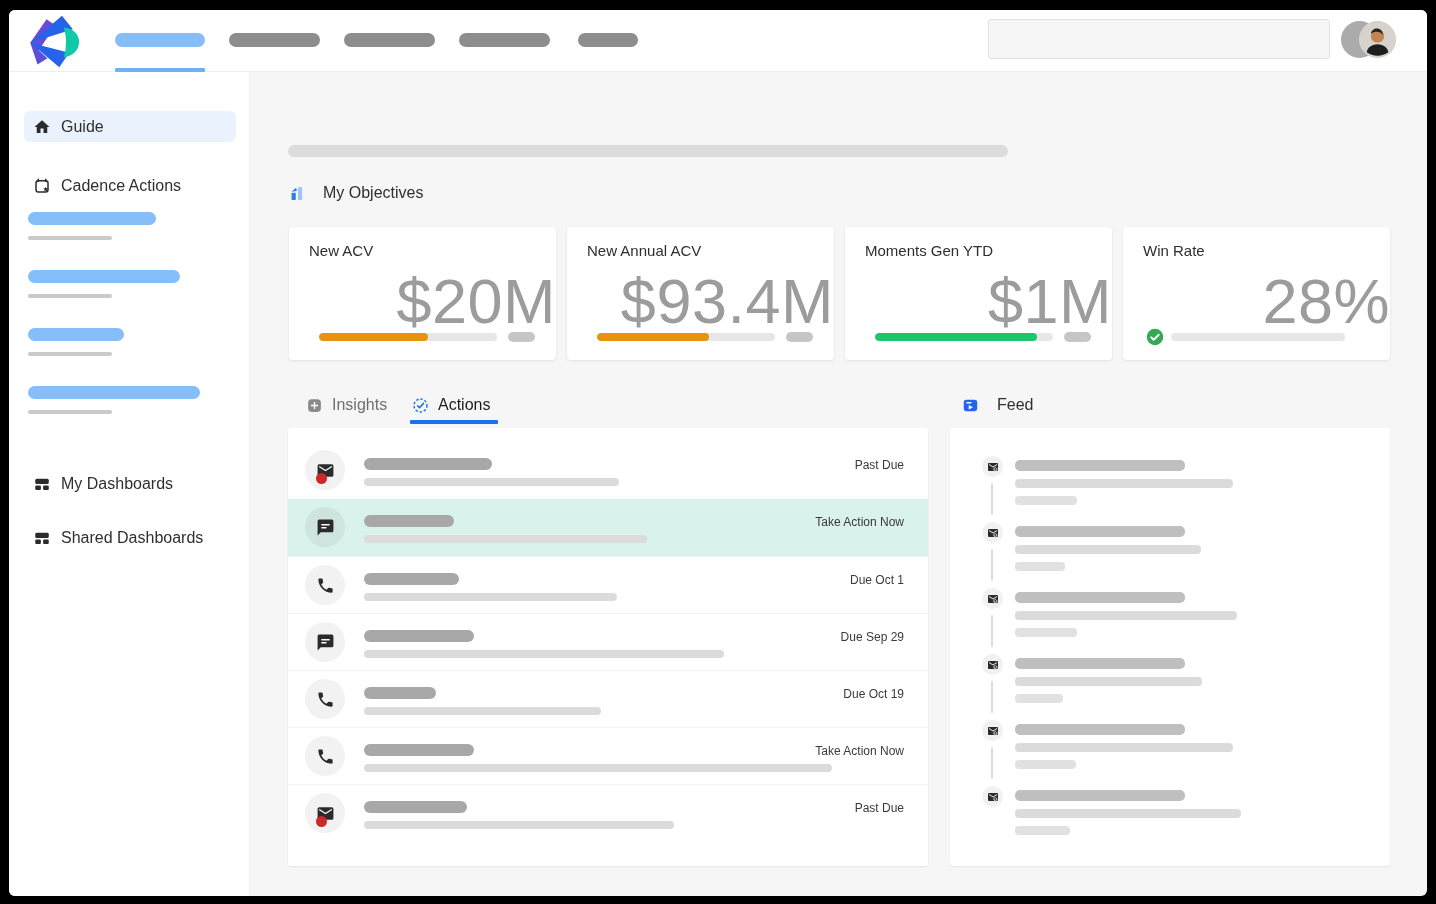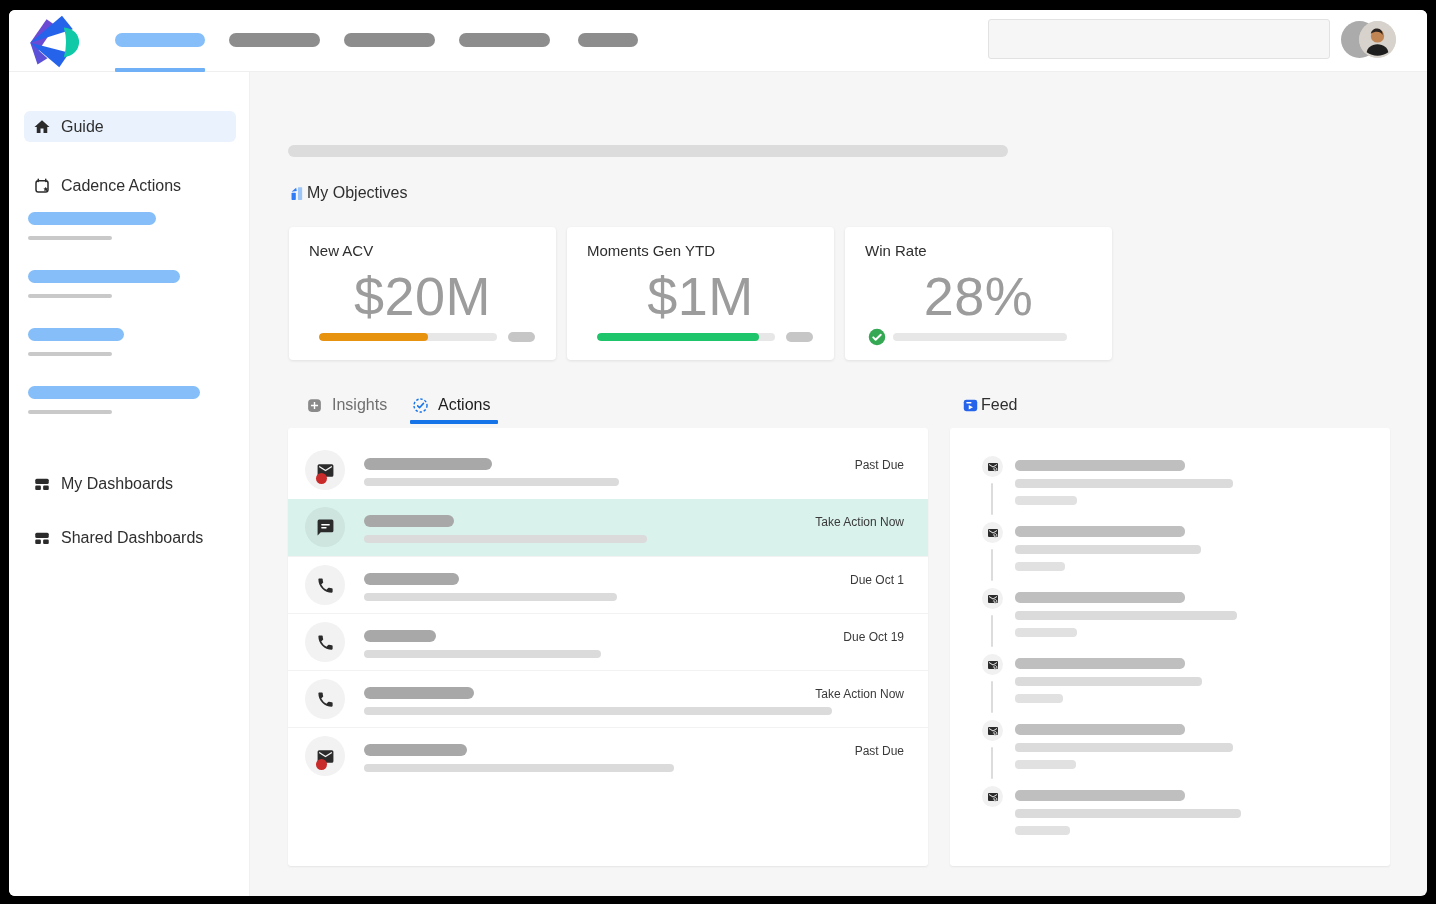--- a/index.html
+++ b/index.html
@@ -23,27 +23,27 @@
   .side-item { position:absolute; left:15px; width:212px; height:31px; display:flex; align-items:center; gap:10px; padding-left:9px; border-radius:6px; cursor:pointer; font-size:16px; color:#2F2F2F; }
   .side-item.active { background:#EAF2FD; }
   .side-item .icn { width:18px; height:18px; display:inline-flex; }
   .ph-pill { position:absolute; left:19px; height:13px; border-radius:7px; background:#85BEF8; cursor:pointer; }
   .ph-line { position:absolute; left:19px; height:4px; border-radius:2px; background:#C9C9C9; }
 
   
   .main { position:absolute; left:241px; top:62px; width:1177px; height:824px; }
   .greeting { position:absolute; left:38px; top:24px; font-size:26px; font-weight:500; color:#1767DB; letter-spacing:.2px; }
   .greet-bar { position:absolute; left:38px; top:73px; width:720px; height:12px; border-radius:6px; background:#DCDCDC; }
-  .sec-head { position:absolute; display:flex; align-items:center; gap:2px; font-size:16px; font-weight:500; color:#2F2F2F; }
+  .sec-head { position:absolute; display:flex; align-items:center; gap:18px; font-size:16px; font-weight:500; color:#2F2F2F; }
   .sec-head .icn { width:17px; height:17px; display:inline-flex; }
 
   .cards { position:absolute; left:39px; top:155px; display:flex; gap:11px; }
   .card { width:267px; height:133px; background:#fff; border-radius:4px; box-shadow:0 1px 3px rgba(0,0,0,.09); position:relative; cursor:pointer; }
   .card-label { position:absolute; left:20px; top:15px; font-size:15px; font-weight:500; color:#2E2E2E; }
-  .card-value { position:absolute; left:0; top:38px; width:100%; text-align:center; font-size:54px; color:#9C9C9C; letter-spacing:.5px; }
+  .card-value { position:absolute; left:0; top:38px; width:100%; text-align:right; font-size:63px; color:#9C9C9C; letter-spacing:.5px; }
   .card-progress { position:absolute; left:0; bottom:14px; width:100%; height:18px; }
   .track { position:absolute; top:5px; height:8px; border-radius:4px; background:#E7E7E7; overflow:hidden; }
   .fill { height:100%; border-radius:4px; }
   .mini-pill { position:absolute; top:4px; width:27px; height:10px; border-radius:5px; background:#C6C6C6; }
   .check-icn { position:absolute; left:23px; top:0; width:18px; height:18px; }
 
   .tabs { position:absolute; left:0; top:324px; width:700px; height:30px; }
   .tab { position:absolute; display:flex; align-items:center; gap:9px; font-size:16px; cursor:pointer; }
   .tab .icn { width:17px; height:17px; display:inline-flex; }
   .tab-insights { left:56px; color:#6F6F6F; }
@@ -177,20 +177,30 @@
           <div class="card-label">New ACV</div>
           <div class="card-value">$20M</div>
           <div class="card-progress">
             <div class="track" style="left: 30px; width: 178px;">
               <div class="fill" style="width: 61%; background: rgb(232, 147, 15);"></div>
             </div>
             <div class="mini-pill" style="left: 219px;"></div>
           </div>
         </div>
         <div class="card">
+          <div class="card-label">New Annual ACV</div>
+          <div class="card-value">$93.4M</div>
+          <div class="card-progress">
+            <div class="track" style="left: 30px; width: 178px;">
+              <div class="fill" style="width: 63%; background: rgb(232, 147, 15);"></div>
+            </div>
+            <div class="mini-pill" style="left: 219px;"></div>
+          </div>
+        </div>
+        <div class="card">
           <div class="card-label">Moments Gen YTD</div>
           <div class="card-value">$1M</div>
           <div class="card-progress">
             <div class="track" style="left: 30px; width: 178px;">
               <div class="fill" style="width: 91%; background: rgb(30, 197, 107);"></div>
             </div>
             <div class="mini-pill" style="left: 219px;"></div>
           </div>
         </div>
         <div class="card">
@@ -258,20 +268,32 @@
               <path fill="#2B2B2B" d="M6.62 10.79a15.05 15.05 0 0 0 6.59 6.59l2.2-2.2a1 1 0 0 1 1.02-.24c1.12.37 2.33.57 3.57.57a1 1 0 0 1 1 1V20a1 1 0 0 1-1 1C10.61 21 3 13.39 3 4a1 1 0 0 1 1-1h3.5a1 1 0 0 1 1 1c0 1.25.2 2.45.57 3.57a1 1 0 0 1-.25 1.02z"></path>
             </svg>
           </div>
           <div class="abar-title" style="width: 95px;"></div>
           <div class="abar-sub" style="width: 253px;"></div>
           <div class="astatus">Due Oct 1</div>
         </div>
         <div class="arow">
           <div class="acircle">
             <svg viewBox="0 0 24 24">
+              <path fill="#2B2B2B" d="M20 2H4a2 2 0 0 0-2 2v18l4-4h14a2 2 0 0 0 2-2V4a2 2 0 0 0-2-2z"></path>
+              <rect x="6.5" y="7.5" width="11" height="1.9" rx=".95" fill="#fff"></rect>
+              <rect x="6.5" y="11.3" width="7" height="1.9" rx=".95" fill="#fff"></rect>
+            </svg>
+          </div>
+          <div class="abar-title" style="width: 110px;"></div>
+          <div class="abar-sub" style="width: 360px;"></div>
+          <div class="astatus">Due Sep 29</div>
+        </div>
+        <div class="arow">
+          <div class="acircle">
+            <svg viewBox="0 0 24 24">
               <path fill="#2B2B2B" d="M6.62 10.79a15.05 15.05 0 0 0 6.59 6.59l2.2-2.2a1 1 0 0 1 1.02-.24c1.12.37 2.33.57 3.57.57a1 1 0 0 1 1 1V20a1 1 0 0 1-1 1C10.61 21 3 13.39 3 4a1 1 0 0 1 1-1h3.5a1 1 0 0 1 1 1c0 1.25.2 2.45.57 3.57a1 1 0 0 1-.25 1.02z"></path>
             </svg>
           </div>
           <div class="abar-title" style="width: 72px;"></div>
           <div class="abar-sub" style="width: 237px;"></div>
           <div class="astatus">Due Oct 19</div>
         </div>
         <div class="arow">
           <div class="acircle">
             <svg viewBox="0 0 24 24">

